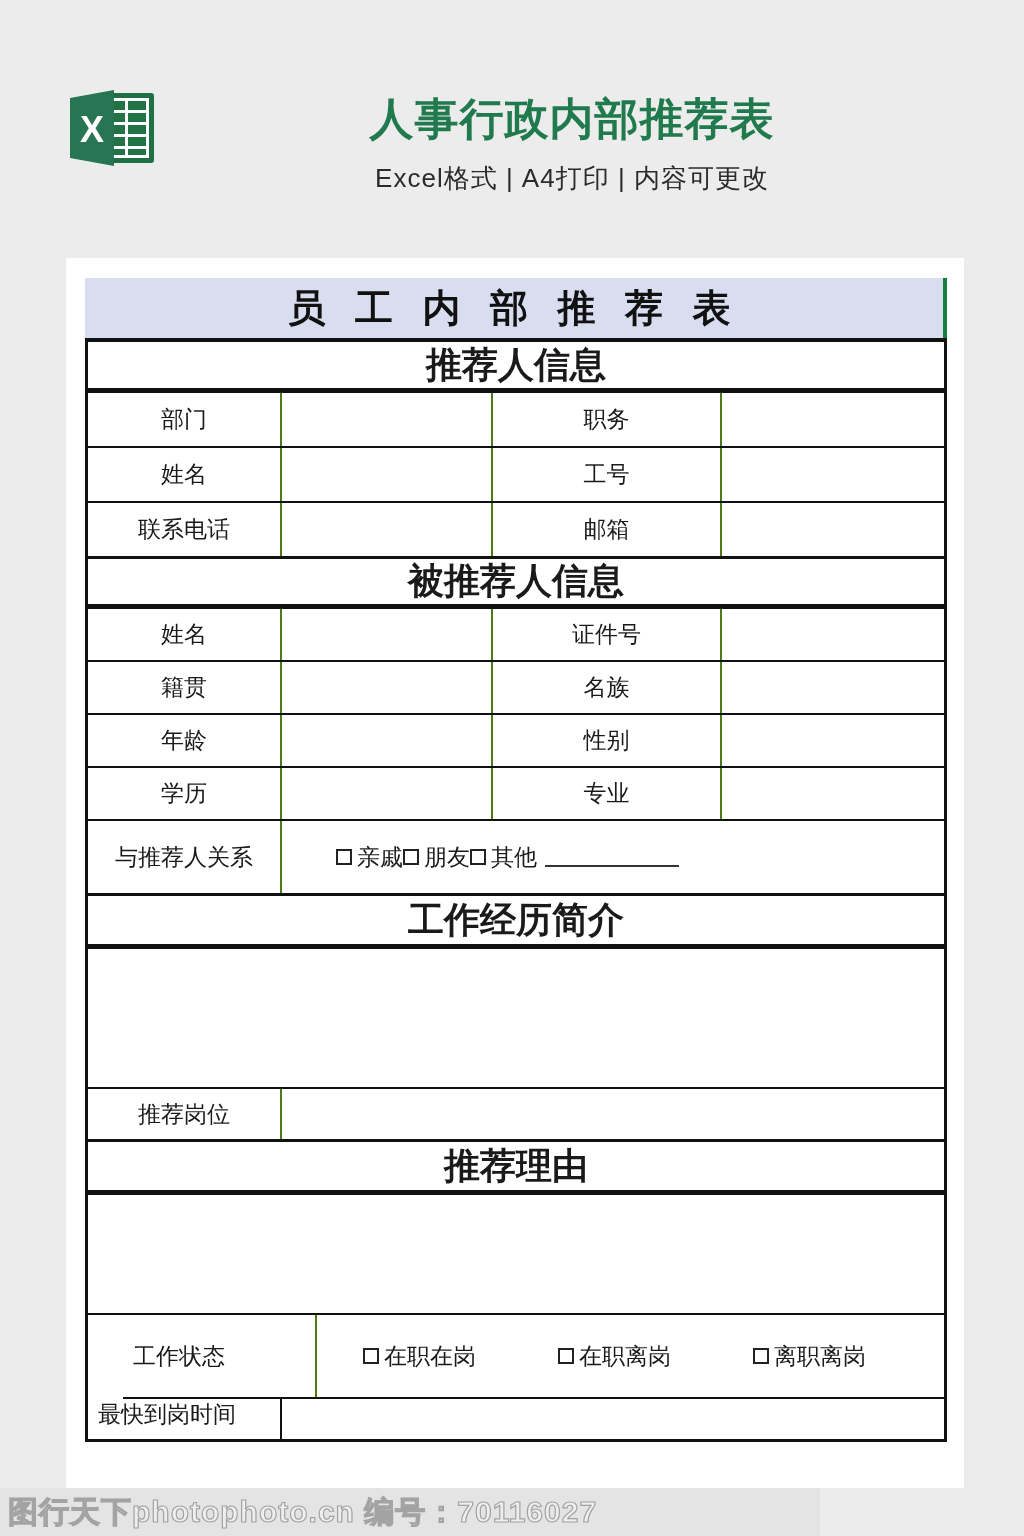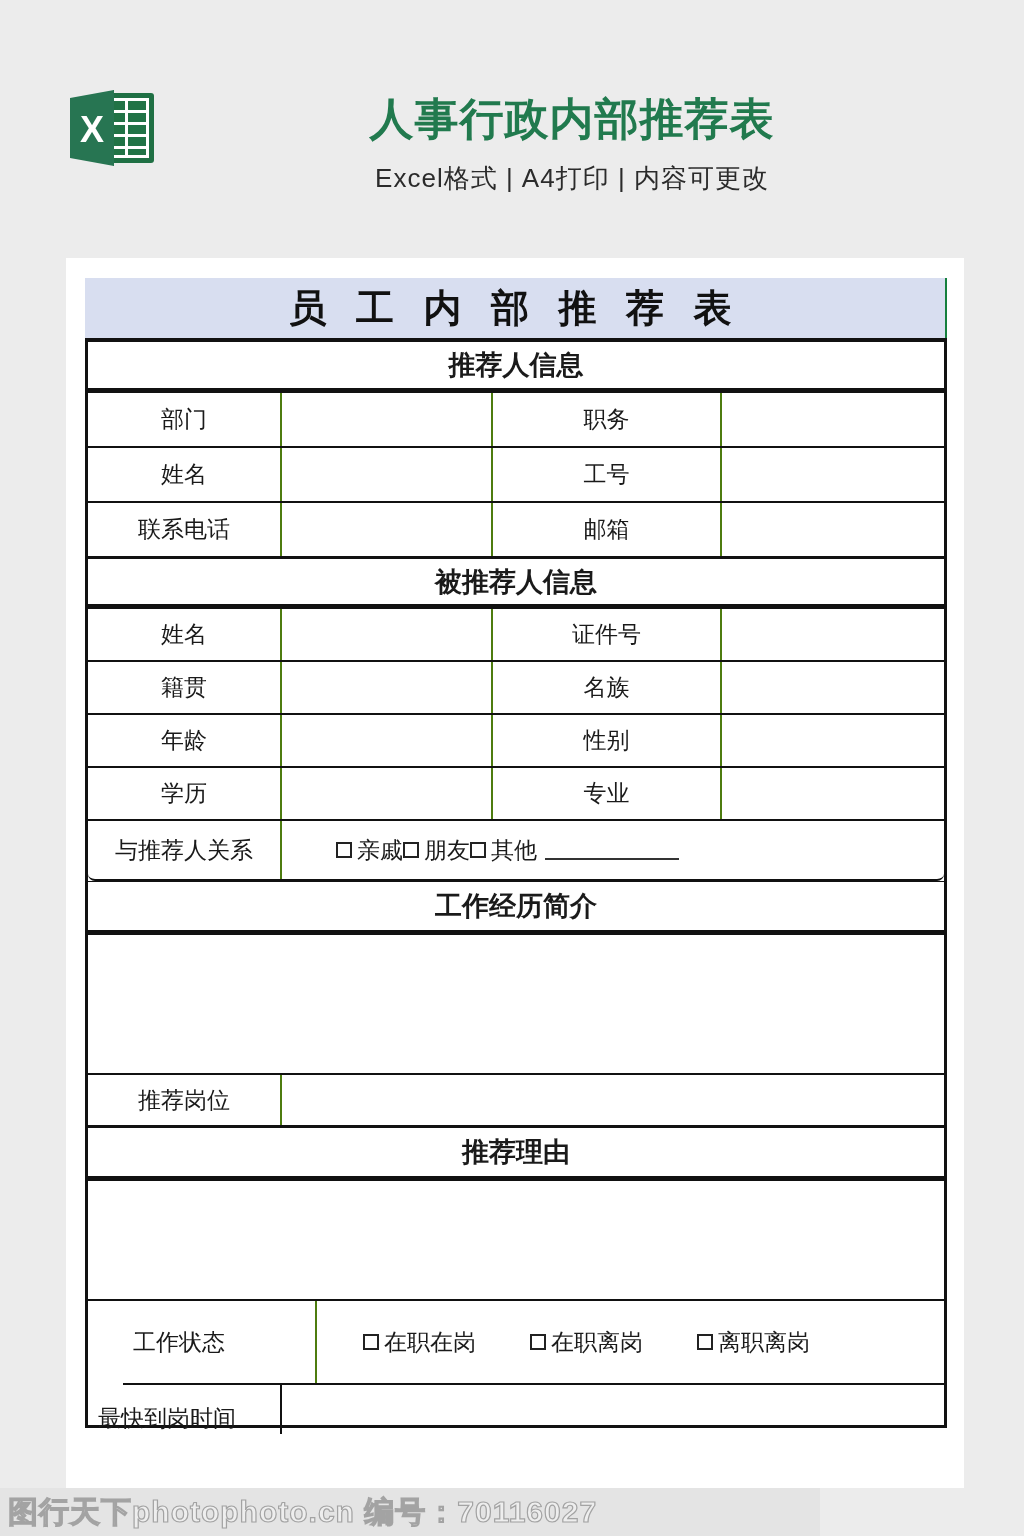--- a/index.html
+++ b/index.html
@@ -9,54 +9,54 @@
   
   .hdr-icon { position:absolute; left:62px; top:86px; width:98px; height:84px; }
   .hdr-text { position:absolute; left:130px; right:10px; top:90px; text-align:center; }
   .hdr-title { font-size:44px; font-weight:bold; letter-spacing:1px; }
   .hdr-sub { margin-top:12px; font-size:26px; color:#2b2b2b; letter-spacing:1px; }
 
   
   .sheet { position:absolute; left:66px; top:258px; width:898px; height:1230px; background:#ffffff; }
   .table-clip { position:absolute; left:19px; top:20px; width:862px; height:1186px; overflow:hidden; }
 
-  .form-title { height:60px; background:#d8def0; border-right:2px solid #15803d;
+  .form-title { height:60px; background:#d8def0; border-right:4px solid #15803d;
                 display:flex; align-items:center; justify-content:center;
                 font-family:"Liberation Serif","DejaVu Serif",serif;
                 font-size:38px; font-weight:bold; color:#111; letter-spacing:10px; }
 
   .tbl { border:3px solid #111; border-top-width:4px; background:#fff;
          font-family:"Liberation Serif","DejaVu Serif",serif; color:#1a1a1a; }
 
   .row { display:grid; border-bottom:2px solid #111; }
   .row:last-child { border-bottom:none; }
   .row-4 { grid-template-columns:192px 211px 229px auto; }
   .row-2 { grid-template-columns:192px auto; }
   .row-1 { grid-template-columns:auto; }
 
   .sec { height:49px; display:flex; align-items:center; justify-content:center;
-         font-size:27px; font-weight:bold; border-bottom:3px solid #111; border-top:1px solid #111;font-family:Liberation Mono, monospace; }
+         font-size:36px; font-weight:bold; border-bottom:3px solid #111; border-top:1px solid #111;font-family:Liberation Mono, monospace; }
 
   .c { display:flex; align-items:center; justify-content:center; font-size:23px; }
   .c + .c { border-left:2px solid #4d7c0f; }
   .lab-left { justify-content:flex-start; padding-left:10px; }
 
-  .h55 { height:55px; } .h53 { height:53px; } .h72 { height:60px;border-radius:7px; }
+  .h55 { height:55px; } .h53 { height:53px; } .h72 { height:74px; }
   .h140 { height:140px; } .h52 { height:52px; } .h120 { height:120px; } .h84 { height:84px;margin-left:35px; }
 
   .opts { justify-content:flex-start; padding-left:54px; }
-  .opts2 { justify-content:flex-start; padding-left:46px; gap:54px; }
+  .opts2 { justify-content:flex-start; padding-left:46px; gap:82px; }
   .opt { display:flex; align-items:center; white-space:nowrap; }
   .cbox { width:16px; height:16px; border:2px solid #222; background:#fff;
           display:inline-block; margin-right:5px; flex:none; }
   .fill-line { display:inline-block; width:134px; border-bottom:2px solid #333;
                height:20px; margin-left:8px; }
 
   .row-cut { display:grid; grid-template-columns:192px auto; height:40px; }
-  .row-cut .c { align-items:flex-start; padding-top:18px; font-size:23px; }
+  .row-cut .c { align-items:flex-start; font-size:23px; }
 
   
   .wm-bar { position:absolute; left:0; bottom:0; width:820px; height:48px; background:#e4e4e4;
             display:flex; align-items:center; padding-left:8px; }
   .wm-text { font-size:30px; font-weight:bold; color:#eeeeee;
              -webkit-text-stroke:1.2px #a3a3a3; letter-spacing:1px; }
 </style>
 </head>
 <body>
 

